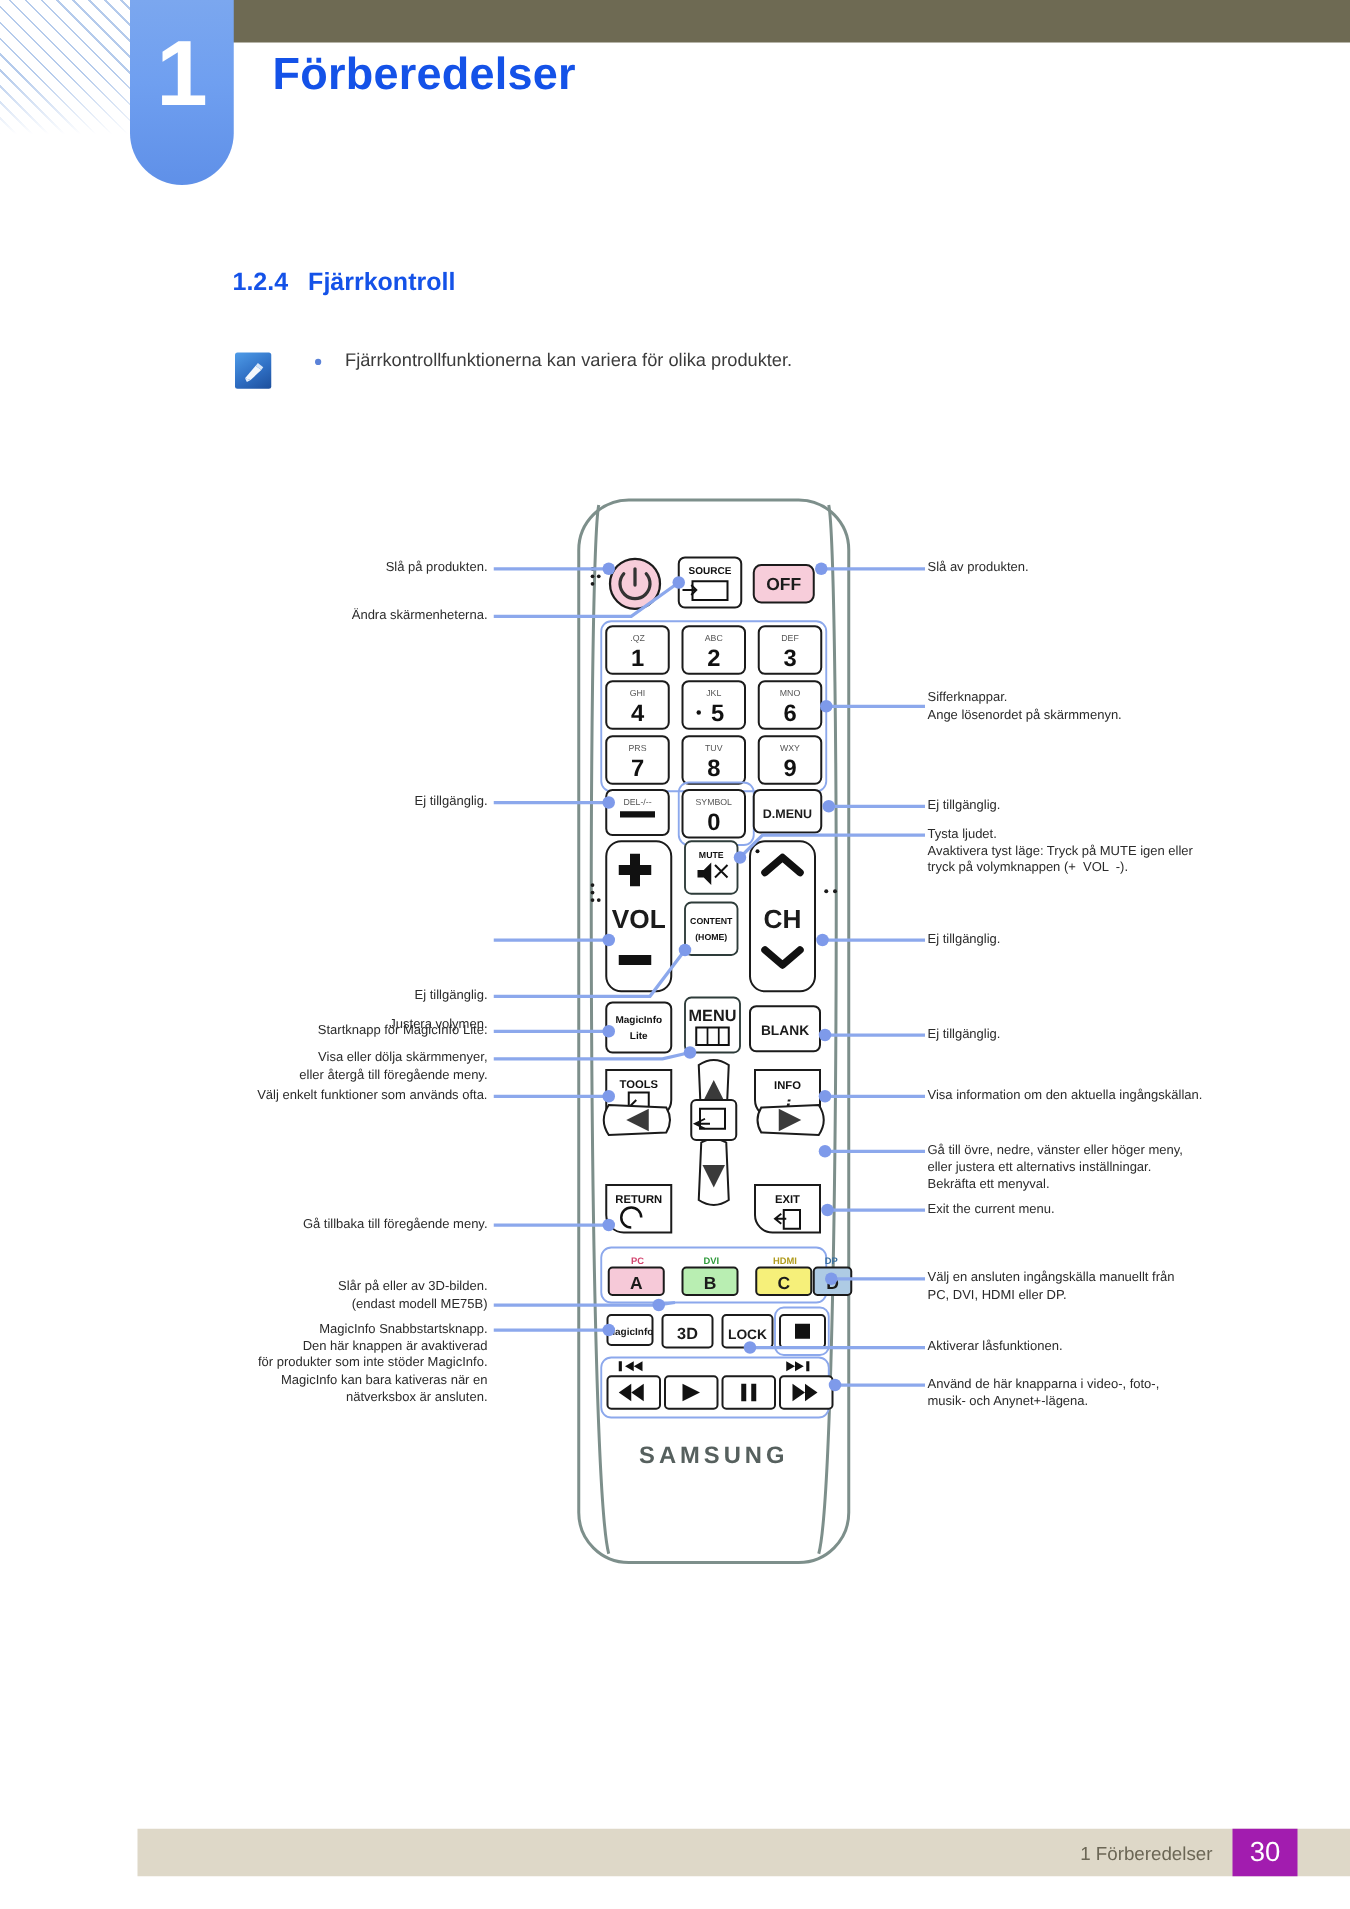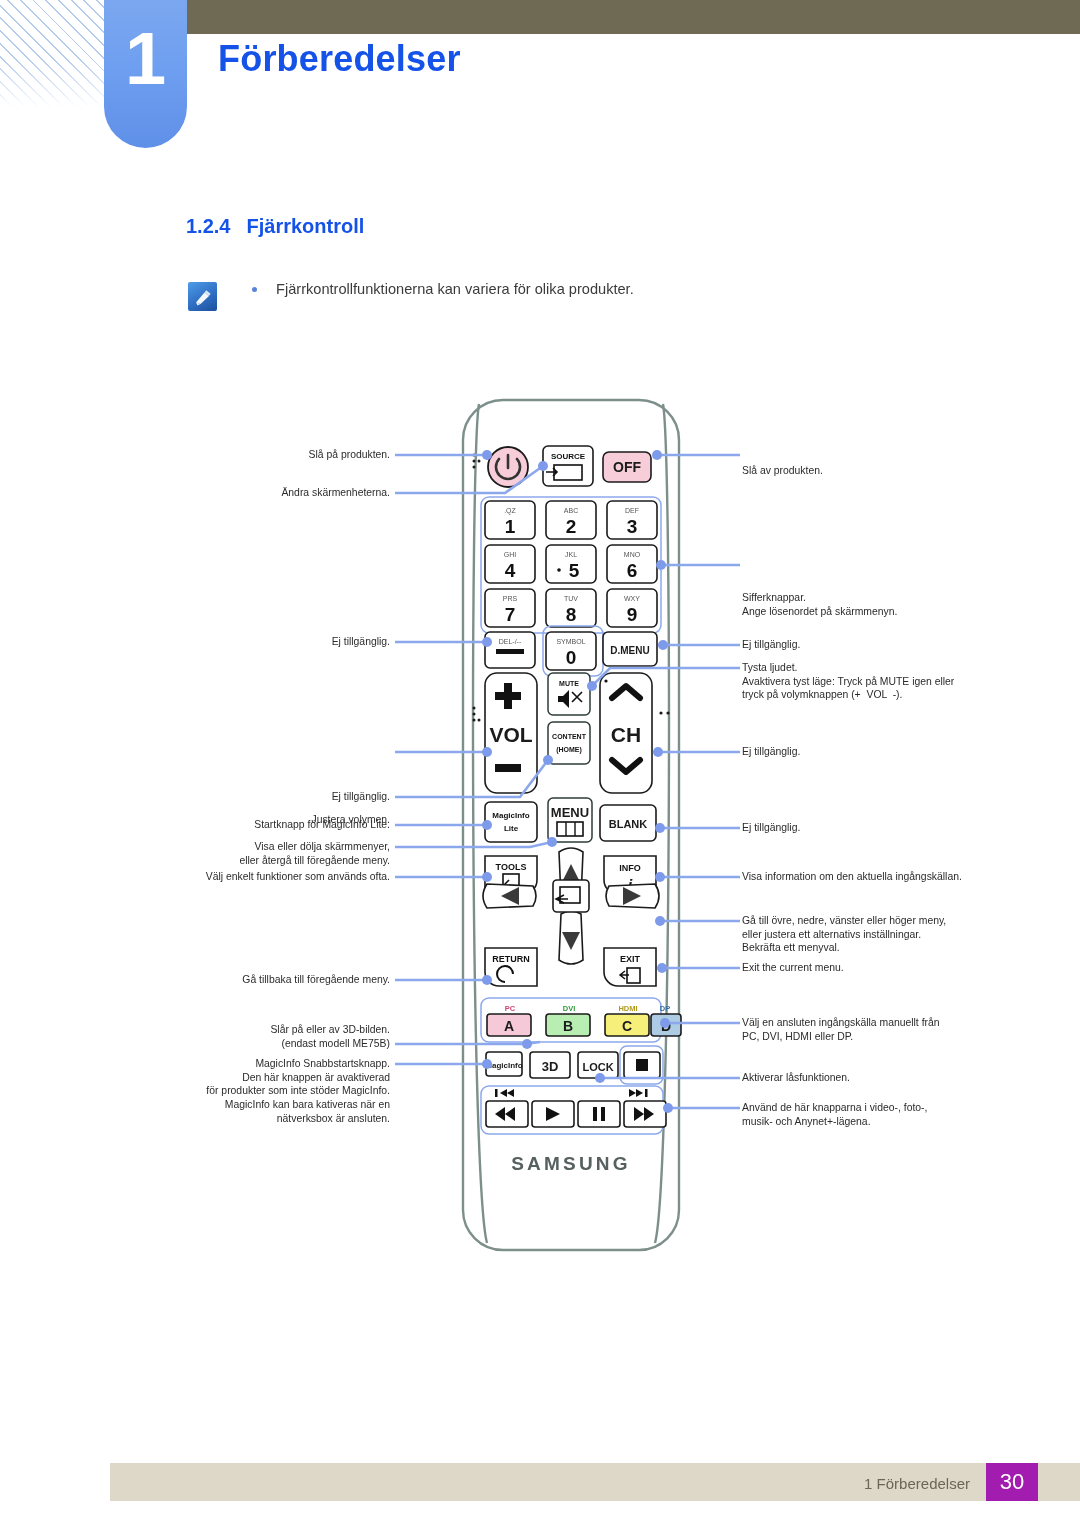--- a/index.html
+++ b/index.html
@@ -467,22 +467,22 @@
 <div class="lbl left" style="left:110px;  top:870px;  width:280px;">Välj enkelt funktioner som används ofta.</div>
 <div class="lbl left" style="left:110px;  top:973px;  width:280px;text-align:right;">Gå tillbaka till föregående meny.</div>
 <div class="lbl left" style="left:110px;  top:1023px; width:280px;">Slår på eller av 3D-bilden.
 (endast modell ME75B)</div>
 <div class="lbl left" style="left:90px;   top:1057px; width:300px;">MagicInfo Snabbstartsknapp.
 Den här knappen är avaktiverad
 för produkter som inte stöder MagicInfo.
 MagicInfo kan bara kativeras när en
 nätverksbox är ansluten.</div>
 
-<div class="lbl right" style="left:742px; top:448px;  width:330px;margin-top:16px;">Slå av produkten.</div>
-<div class="lbl right" style="left:742px; top:591px;  width:330px;">Sifferknappar.
+<div class="lbl right" style="left:742px; top:448px;  width:330px;">Slå av produkten.</div>
+<div class="lbl right" style="left:742px; top:552px;  width:330px;">Sifferknappar.
 Ange lösenordet på skärmmenyn.</div>
 <div class="lbl right" style="left:742px; top:638px;  width:330px;">Ej tillgänglig.</div>
 <div class="lbl right" style="left:742px; top:661px;  width:340px;">Tysta ljudet.
 Avaktivera tyst läge: Tryck på MUTE igen eller
 tryck på volymknappen (+  VOL  -).</div>
 <div class="lbl right" style="left:742px; top:745px;  width:330px;">Ej tillgänglig.</div>
 <div class="lbl right" style="left:742px; top:821px;  width:330px;">Ej tillgänglig.</div>
 <div class="lbl right" style="left:742px; top:870px;  width:330px;">Visa information om den aktuella ingångskällan.</div>
 <div class="lbl right" style="left:742px; top:914px;  width:330px;">Gå till övre, nedre, vänster eller höger meny,
 eller justera ett alternativs inställningar.

